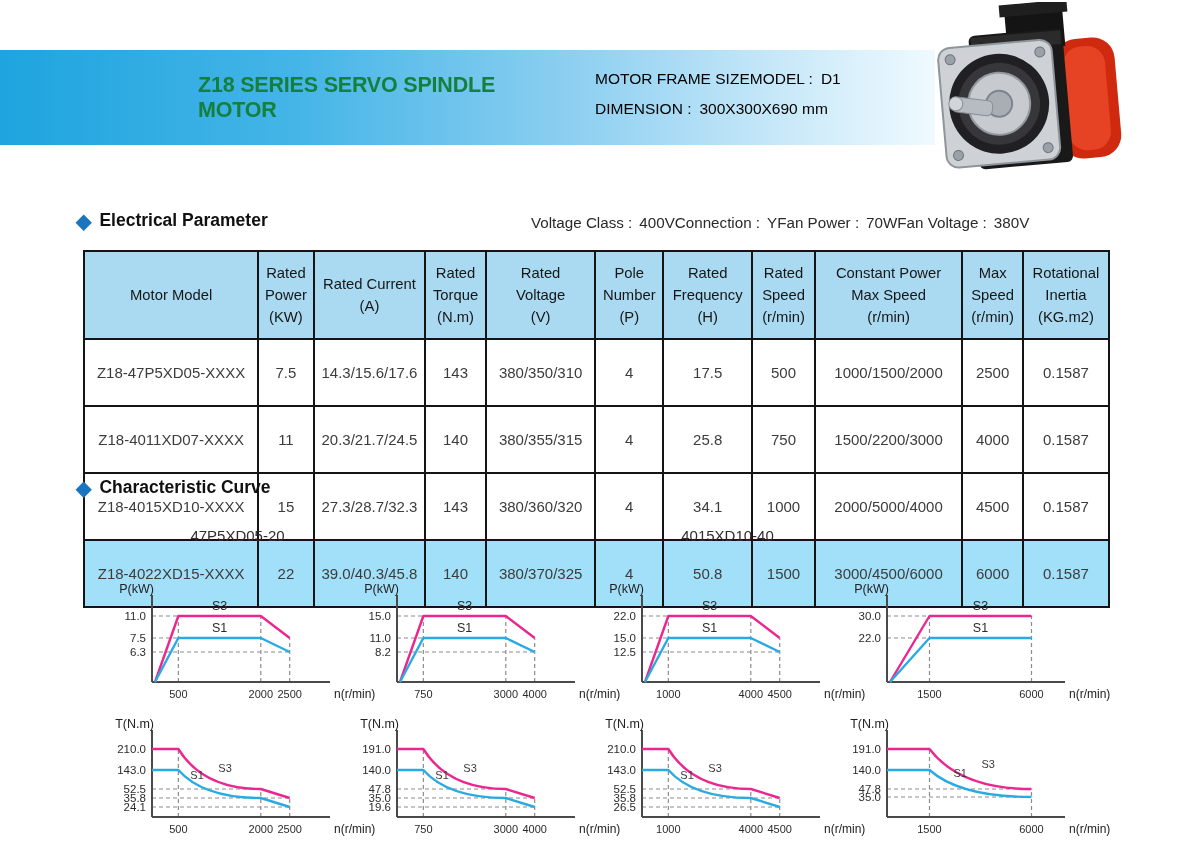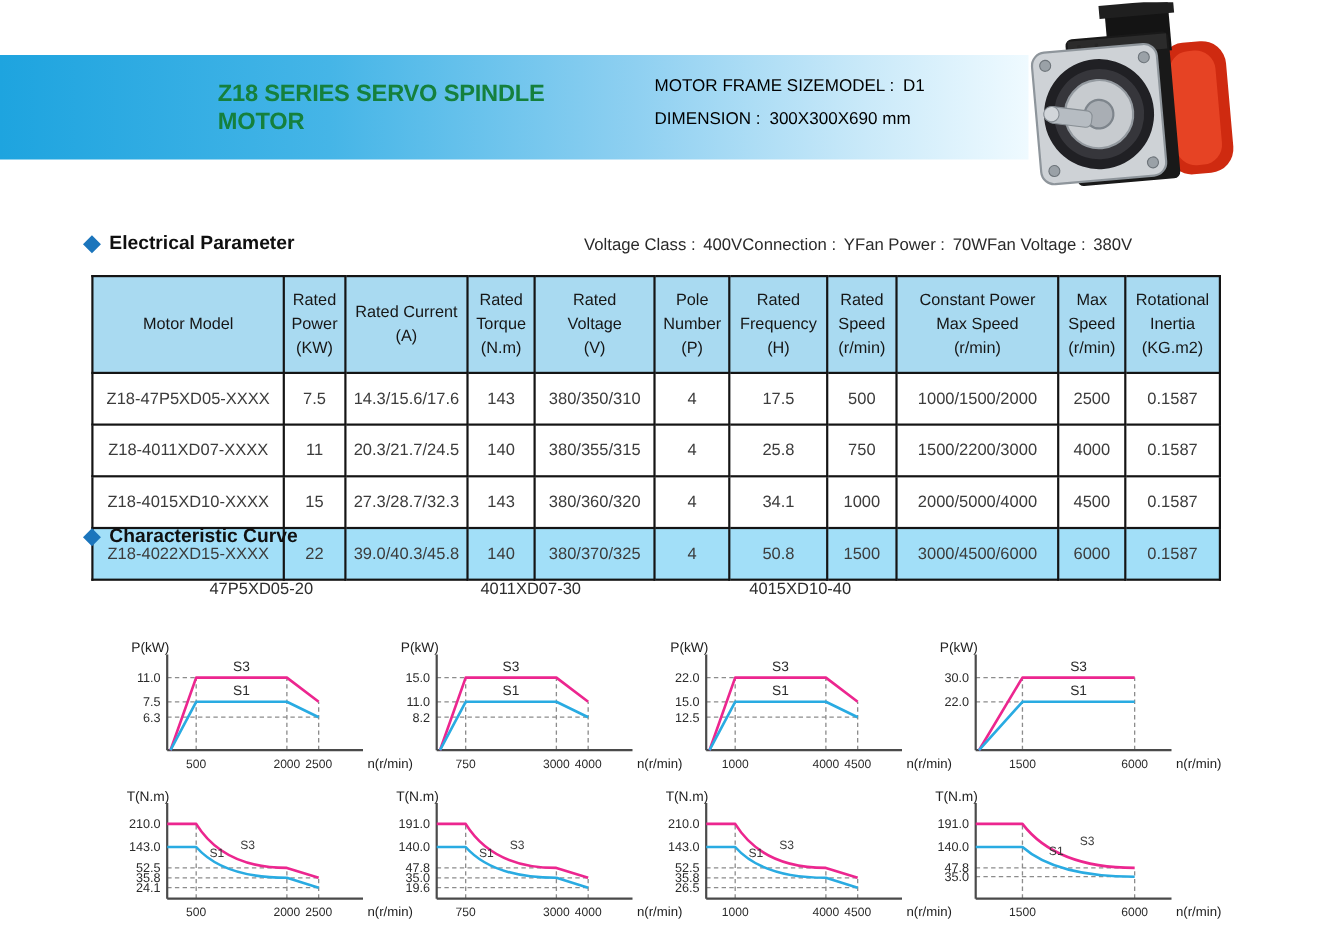--- a/index.html
+++ b/index.html
@@ -16,21 +16,21 @@
   .sec .diamond{font-size:20px;line-height:1;}
   .sec-electrical{left:76px;top:210px;}
   .sec-curve{left:76px;top:477px;}
   .specs{position:absolute;left:531px;top:214px;width:599px;display:flex;justify-content:flex-start;
          font-size:15.2px;color:#2a2a2a;white-space:nowrap;}
   .specs .val{padding-left:7px;}
   table.params{position:absolute;left:83px;top:250px;width:1027px;border-collapse:collapse;table-layout:fixed;}
   table.params th,table.params td{border:2px solid #141414;text-align:center;vertical-align:middle;}
   table.params th{background:#a9daf1;font-weight:normal;font-size:14.8px;line-height:1.5;
                   white-space:pre-line;height:82px;color:#161616;padding:2px 1px;}
-  table.params td{font-size:15px;height:29px;color:#3c3c3c;padding:8px 2px;background:#fff;}
+  table.params td{font-size:15px;height:29px;color:#3c3c3c;padding:18px 2px;background:#fff;}
   table.params tr.hl td{background:#a2dff8;}
   .ctitle{position:absolute;top:527px;width:245px;text-align:center;font-size:15px;color:#2e2e2e;}
   .chart{position:absolute;width:300px;height:133px;}
   svg text{font-family:"Liberation Sans",sans-serif;}
 </style>
 </head>
 <body>
 
 <div class="page">
 
@@ -184,21 +184,20 @@
         </tr>
       </tbody>
     </table>
 
   <div class="sec sec-curve">
     <span class="diamond" style="color:#1b75bc">◆</span>
     <span>Characteristic Curve</span>
   </div>
 
   <div class="ctitle" style="left:115px">47P5XD05-20</div>
-  <div class="ctitle" style="left:360px">4011XD07-30</div>
   <div class="ctitle" style="left:605px">4015XD10-40</div>
 
   <div class="chart" style="left:95px;top:579px"><svg viewBox="0 0 300 133" width="300" height="133">
         <line x1="57" y1="37" x2="83.35" y2="37" stroke="#8c8c8c" stroke-width="1.2" stroke-dasharray="4 3"></line>
         <line x1="57" y1="59" x2="83.35" y2="59" stroke="#8c8c8c" stroke-width="1.2" stroke-dasharray="4 3"></line>
         <line x1="57" y1="73" x2="194.70000000000002" y2="73" stroke="#8c8c8c" stroke-width="1.2" stroke-dasharray="4 3"></line>
         <line x1="83.35" y1="103" x2="83.35" y2="37" stroke="#8c8c8c" stroke-width="1.2" stroke-dasharray="4 3"></line>
         <line x1="165.8" y1="103" x2="165.8" y2="37" stroke="#8c8c8c" stroke-width="1.2" stroke-dasharray="4 3"></line>
         <line x1="194.70000000000002" y1="103" x2="194.70000000000002" y2="59" stroke="#8c8c8c" stroke-width="1.2" stroke-dasharray="4 3"></line>
         <line x1="57" y1="103" x2="235" y2="103" stroke="#4a4a4a" stroke-width="2"></line>

